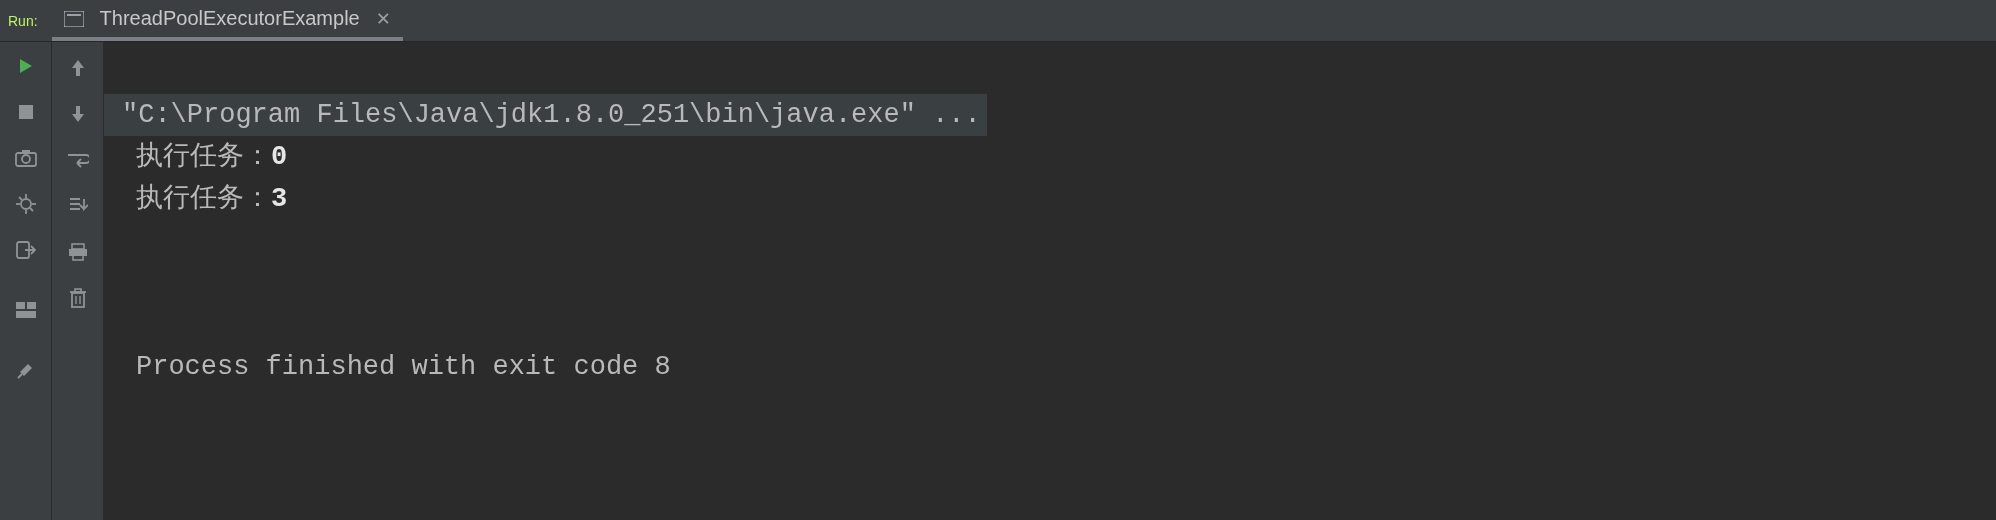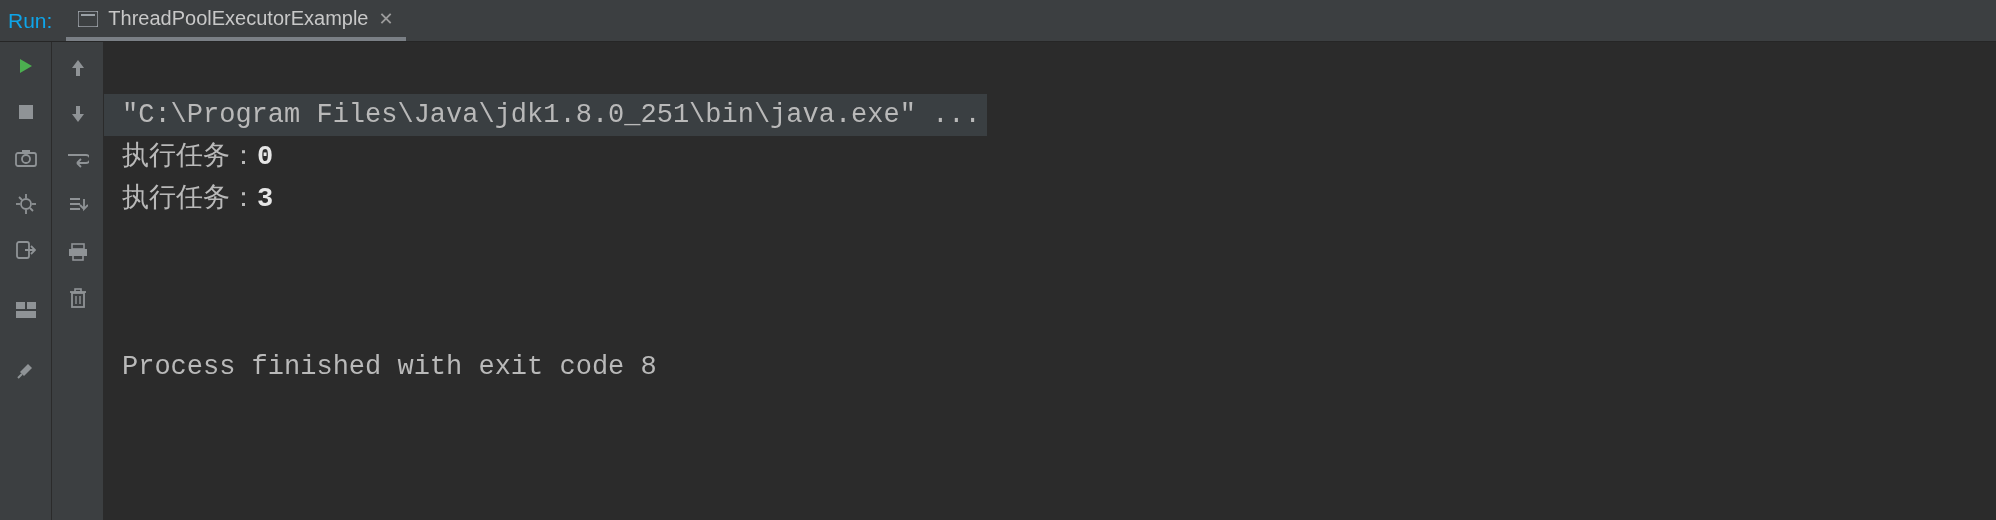--- a/index.html
+++ b/index.html
@@ -9,23 +9,23 @@
       color:#bbb;
       width:1996px; height:520px;
       overflow:hidden;
     }
     .toolwin { display:flex; flex-direction:column; width:100%; height:100%; }
     .header {
       display:flex; align-items:center; height:42px;
       border-bottom:1px solid #262626;
       background:#3c3f41;
     }
-    .run-label { color:#0ea5e9; font-size:21px; padding:0 14px 0 8px; }
+    .run-label { color:#bef264; font-size:14px; padding:0 14px 0 8px; }
     .tab {
-      display:flex; align-items:center; gap:10px;
+      display:flex; align-items:center; gap:16px;
       padding:0 12px; height:100%;
       border-bottom:4px solid #7a7f85;
       color:#c8c8c8; font-size:20px;
     }
     .tab-icon svg { display:block; }
     .tab-close { color:#9c9c9c; font-size:18px; cursor:pointer; }
     .body { display:flex; flex:1; overflow:hidden; }
     .gutter {
       width:52px; background:#3c3f41;
       display:flex; flex-direction:column; align-items:center;
@@ -43,21 +43,21 @@
     .console {
       flex:1; background:#2b2b2b;
       font-family:Consolas,"Courier New",monospace;
       font-size:27px; line-height:42px;
       padding:10px 0 0 0;
       color:#b9b9b9;
       white-space:pre;
       overflow:hidden;
     }
     .cmdline { background:#3a3f42; display:inline-block; padding:0 6px 0 18px; }
-    .oline { padding-left:18px; }
+    .oline { padding-left:32px; }
     .num { color:#e6e6e6; font-weight:600; }
   </style>
 </head>
 <body>
 
 <div class="toolwin">
   <div class="header">
     <span class="run-label">Run:</span>
     <div class="tab">
       <span class="tab-icon">

